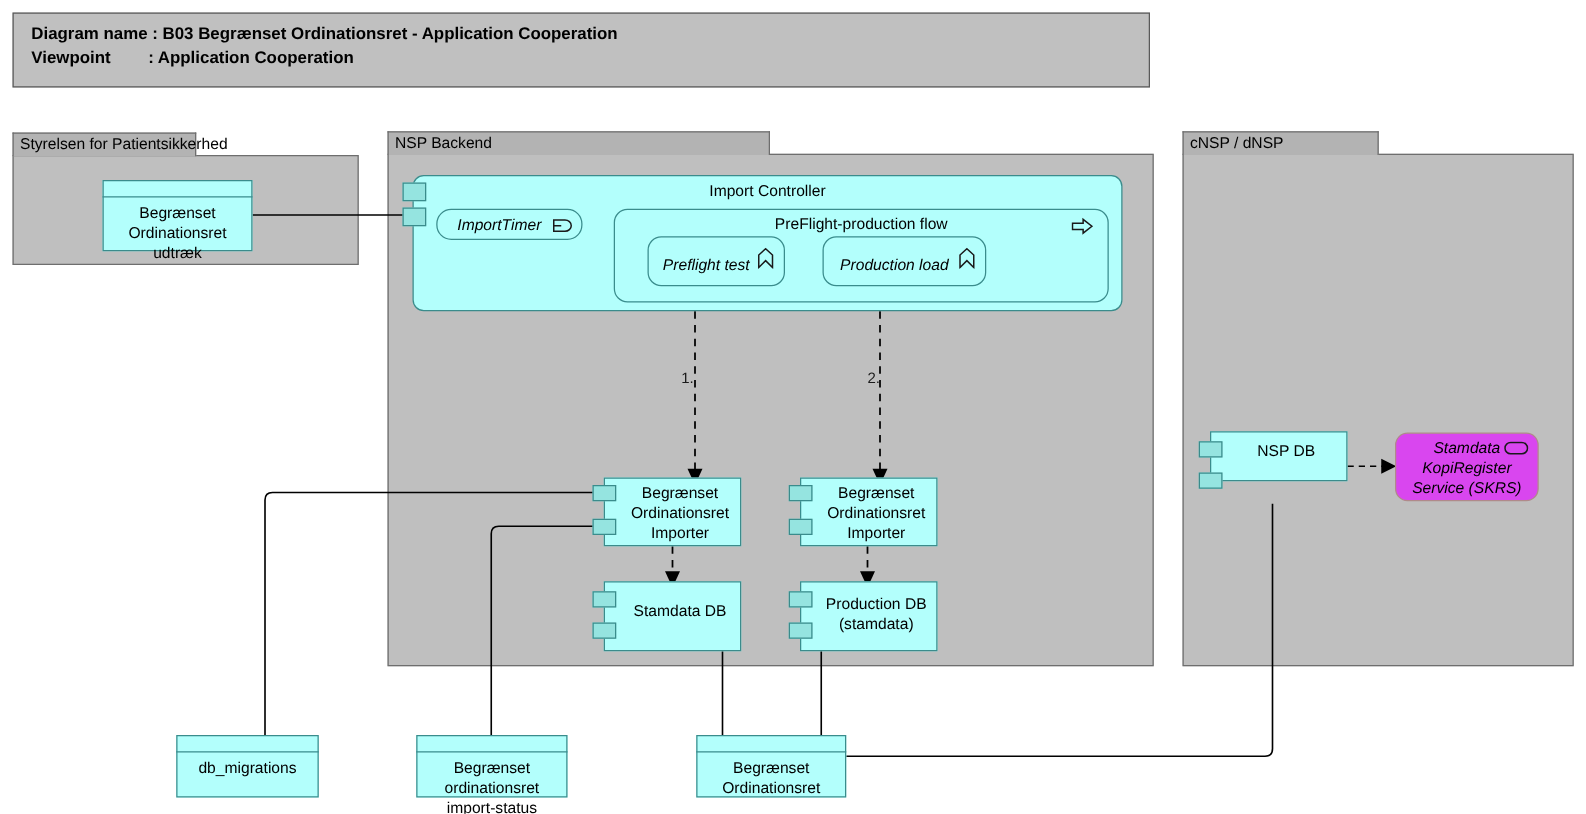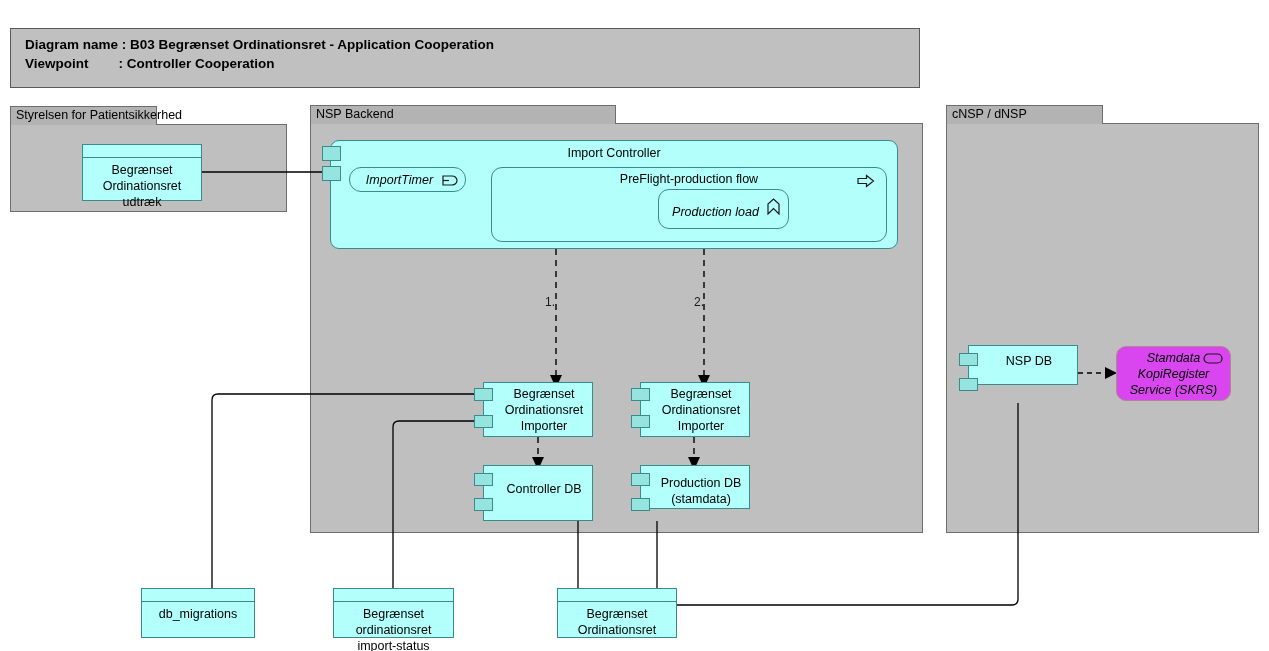--- a/index.html
+++ b/index.html
@@ -19,21 +19,20 @@
   .header-note {
     position: absolute;
     left: 10px; top: 10px; width: 910px; height: 60px;
     background: #c0c0c0;
     border: 1px solid #5a5a5a;
     box-sizing: border-box;
     padding: 6px 0 0 14px;
     font-weight: bold;
     font-size: 13.5px;
     line-height: 19px;
-    margin-top: 18px;
   }
   .header-note .row { white-space: pre; }
 
   
   .group-tab {
     position: absolute;
     background: #b3b3b3;
     border: 1px solid #6e6e6e;
     border-bottom: none;
     box-sizing: border-box;
@@ -134,21 +133,21 @@
     color: #1a1a1a;
   }
 </style>
 </head>
 <body>
 
 <div id="canvas">
 
   <div class="header-note">
     <div class="row">Diagram name : B03 Begrænset Ordinationsret - Application Cooperation</div>
-    <div class="row">Viewpoint        : Controller Cooperation</div>
+    <div class="row">Viewpoint        : Application Cooperation</div>
   </div>
 
   <div class="group-body" style="left:10px; top:124px; width:277px; height:88px;"></div>
   <div class="group-tab" style="left:10px; top:106px; width:147px; height:19px;">Styrelsen for Patientsikkerhed</div>
 
   <div class="group-body" style="left:310px; top:123px; width:613px; height:410px;"></div>
   <div class="group-tab" style="left:310px; top:105px; width:306px; height:19px;">NSP Backend</div>
 
   <div class="group-body" style="left:946px; top:123px; width:313px; height:410px;"></div>
   <div class="group-tab" style="left:946px; top:105px; width:157px; height:19px;">cNSP / dNSP</div>
@@ -208,20 +207,26 @@
     </svg>
   </div>
 
   <div class="el rounded" style="left:491px; top:167px; width:396px; height:75px; border-radius:11px; z-index:6;">
     <div class="title" style="top:3px;">PreFlight-production flow</div>
     <svg class="icon" style="right:11px; top:6px; width:18px; height:14px;" viewBox="0 0 18 14">
       <path d="M1,4.5 L9.5,4.5 L9.5,1.5 L16.5,7 L9.5,12.5 L9.5,9.5 L1,9.5 Z" fill="none" stroke="#1a1a1a" stroke-width="1.2"></path>
     </svg>
   </div>
 
+  <div class="el rounded" style="left:518px; top:189px; width:110px; height:40px; border-radius:11px; z-index:8;">
+    <div class="centertitle" style="padding-right:16px; top:14px; transform:none;">Preflight test</div>
+    <svg class="icon" style="right:7px; top:8px; width:15px; height:17px;" viewBox="0 0 15 17">
+      <path d="M2,16 L2,6 L7.5,1 L13,6 L13,16 L7.5,10.5 Z" fill="none" stroke="#1a1a1a" stroke-width="1.2"></path>
+    </svg>
+  </div>
 
   <div class="el rounded" style="left:658px; top:189px; width:131px; height:40px; border-radius:11px; z-index:8;padding-left:20px;">
     <div class="centertitle" style="padding-right:16px; top:14px; transform:none;">Production load</div>
     <svg class="icon" style="right:7px; top:8px; width:15px; height:17px;" viewBox="0 0 15 17">
       <path d="M2,16 L2,6 L7.5,1 L13,6 L13,16 L7.5,10.5 Z" fill="none" stroke="#1a1a1a" stroke-width="1.2"></path>
     </svg>
   </div>
 
   <div class="el component" style="left:483px; top:382px; width:110px; height:55px;">
     <div class="body"></div>
@@ -238,24 +243,24 @@
     <div class="port" style="top:33px;"></div>
     <div class="label" style="white-space:pre-line;">Begrænset
 Ordinationsret
 Importer</div>
   </div>
 
   <div class="el component" style="left:483px; top:465px; width:110px; height:56px;">
     <div class="body"></div>
     <div class="port" style="top:8px;"></div>
     <div class="port" style="top:33px;"></div>
-    <div class="label" style="top:16px; transform:none; white-space:pre-line;">Controller DB</div>
-  </div>
-
-  <div class="el component" style="left:640px; top:465px; width:110px; height:44px;">
+    <div class="label" style="top:16px; transform:none; white-space:pre-line;">Stamdata DB</div>
+  </div>
+
+  <div class="el component" style="left:640px; top:465px; width:110px; height:56px;">
     <div class="body"></div>
     <div class="port" style="top:8px;"></div>
     <div class="port" style="top:33px;"></div>
     <div class="label" style="top:10px; transform:none; white-space:pre-line;">Production DB
 (stamdata)</div>
   </div>
 
   <div class="el component" style="left:968px; top:345px; width:110px; height:40px;">
     <div class="body"></div>
     <div class="port" style="top:8px;"></div>

